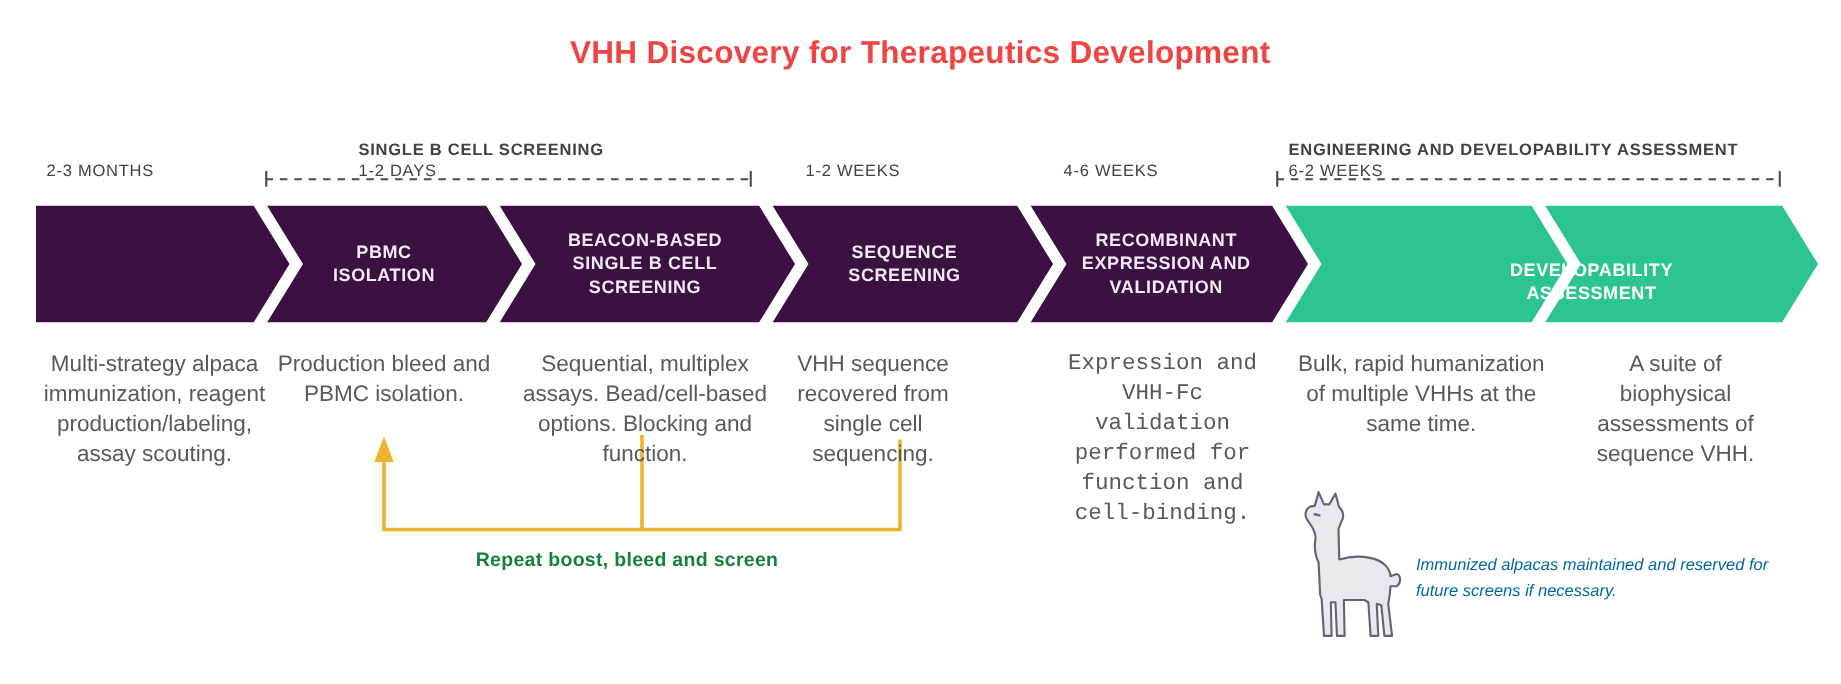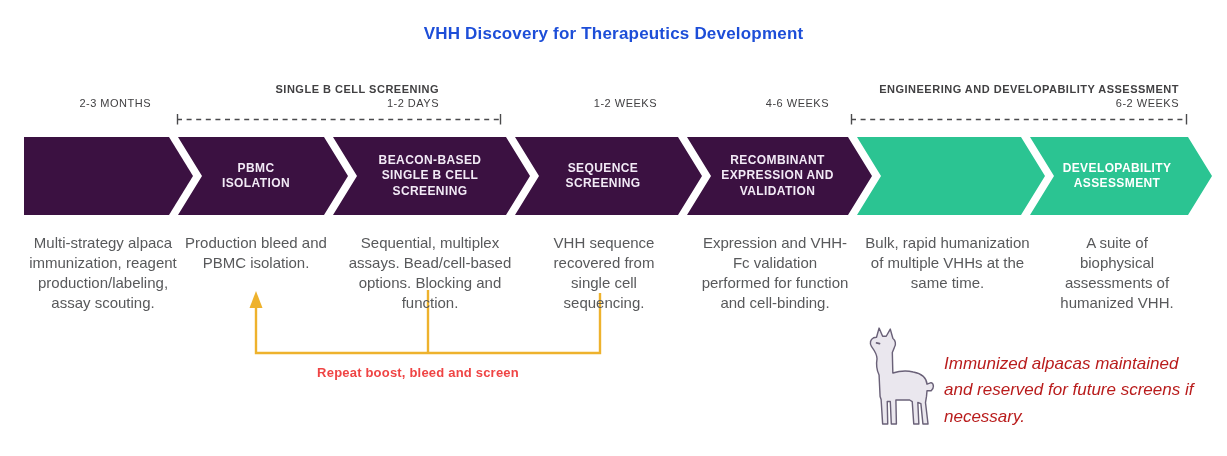--- a/index.html
+++ b/index.html
@@ -2,42 +2,42 @@
 <html><head>
 <meta charset="utf-8">
 <style>
   html,body{margin:0;padding:0;background:#ffffff;}
   .canvas{
     position:relative;width:1227px;height:456px;background:#ffffff;
     font-family:"Liberation Sans",sans-serif;overflow:hidden;
   }
   .title{
     position:absolute;top:24px;left:0;width:1227px;text-align:center;
-    font-weight:bold;font-size:17px;color:#1d4ed8;letter-spacing:.2px;
+    font-weight:bold;font-size:21px;color:#ef4444;letter-spacing:.2px;
   }
-  .tl{position:absolute;text-align:right;color:#414042;font-size:11px;letter-spacing:.5px;white-space:nowrap;}
+  .tl{position:absolute;text-align:left;color:#414042;font-size:11px;letter-spacing:.5px;white-space:nowrap;margin-top:11px;}
   .tl-bold{font-weight:bold;}
   .band{position:absolute;top:137px;left:0;width:1227px;height:78px;}
   .band svg{position:absolute;top:0;left:0;}
   .step-label{
     position:absolute;top:0;height:78px;display:flex;align-items:center;justify-content:center;
     text-align:center;font-weight:bold;font-size:12px;line-height:1.28;letter-spacing:.4px;
     color:#f2eaf6;
   }
   .step-label.teal{color:#ffffff;}
   .desc{
     position:absolute;top:233px;font-size:15px;line-height:1.34;color:#58595b;text-align:center;
   }
   .repeat-label{
     position:absolute;top:365px;left:268px;width:300px;text-align:center;
-    font-weight:bold;font-size:13px;color:#ef4444;letter-spacing:.2px;
+    font-weight:bold;font-size:13px;color:#15803d;letter-spacing:.2px;
   }
   .alpaca-note{
-    position:absolute;left:944px;top:351px;width:252px;
-    font-style:italic;font-size:17px;line-height:1.55;color:#b91c1c;
+    position:absolute;left:944px;top:369px;width:252px;
+    font-style:italic;font-size:11px;line-height:1.55;color:#0369a1;
   }
   .llama{position:absolute;left:864px;top:324px;}
   .overlay{position:absolute;top:0;left:0;pointer-events:none;}
 </style>
 </head>
 <body>
 
 <div class="canvas">
 
   <div class="title">VHH Discovery for Therapeutics Development</div>
@@ -79,30 +79,30 @@
       <polygon points="333,0 506,0 530,39 506,78 333,78 357,39" fill="#3b1141"></polygon>
       <polygon points="515,0 678,0 702,39 678,78 515,78 539,39" fill="#3b1141"></polygon>
       <polygon points="687,0 848,0 872,39 848,78 687,78 711,39" fill="#3b1141"></polygon>
       <polygon points="857,0 1021,0 1045,39 1021,78 857,78 881,39" fill="#2bc492"></polygon>
       <polygon points="1030,0 1188,0 1212,39 1188,78 1030,78 1054,39" fill="#2bc492"></polygon>
     </svg>
     <div class="step-label" style="left:206px;width:100px;">PBMC ISOLATION</div>
     <div class="step-label" style="left:365px;width:130px;">BEACON-BASED SINGLE B CELL SCREENING</div>
     <div class="step-label" style="left:553px;width:100px;">SEQUENCE SCREENING</div>
     <div class="step-label" style="left:705px;width:145px;">RECOMBINANT EXPRESSION AND VALIDATION</div>
-    <div class="step-label teal" style="left:1052px;width:130px;">DEVELOPABILITY ASSESSMENT</div>
+    <div class="step-label teal" style="left:996px;width:130px;margin-top:12px;">DEVELOPABILITY ASSESSMENT</div>
   </div>
 
   <div class="desc" style="left:28px;width:150px;">Multi-strategy alpaca immunization, reagent production/labeling, assay scouting.</div>
   <div class="desc" style="left:335px;width:190px;">Sequential, multiplex assays. Bead/cell-based options. Blocking and function.</div>
   <div class="desc" style="left:181px;width:150px;">Production bleed and PBMC isolation.</div>
-  <div class="desc" style="left:544px;width:120px;">VHH sequence recovered from single cell sequencing.</div>
-  <div class="desc" style="left:700px;width:150px;">Expression and VHH-Fc validation performed for function and cell-binding.</div>
+  <div class="desc" style="left:522px;width:120px;">VHH sequence recovered from single cell sequencing.</div>
+  <div class="desc" style="left:700px;width:150px;font-family:Liberation Mono, monospace;">Expression and VHH-Fc validation performed for function and cell-binding.</div>
   <div class="desc" style="left:865px;width:165px;">Bulk, rapid humanization of multiple VHHs at the same time.</div>
-  <div class="desc" style="left:1047px;width:140px;">A suite of biophysical assessments of humanized VHH.</div>
+  <div class="desc" style="left:1047px;width:140px;">A suite of biophysical assessments of sequence VHH.</div>
 
   <div class="repeat-label">Repeat boost, bleed and screen</div>
 
   <div class="llama">
     <svg width="74" height="102" viewBox="0 0 72 100">
       <path d="M7 22
                C5 19 6 15 9 13.5
                L12 13 L14.5 4 L18 12
                L21.5 12 L25.5 5 L28 14
                C30.5 16 31.5 20 29.5 23

